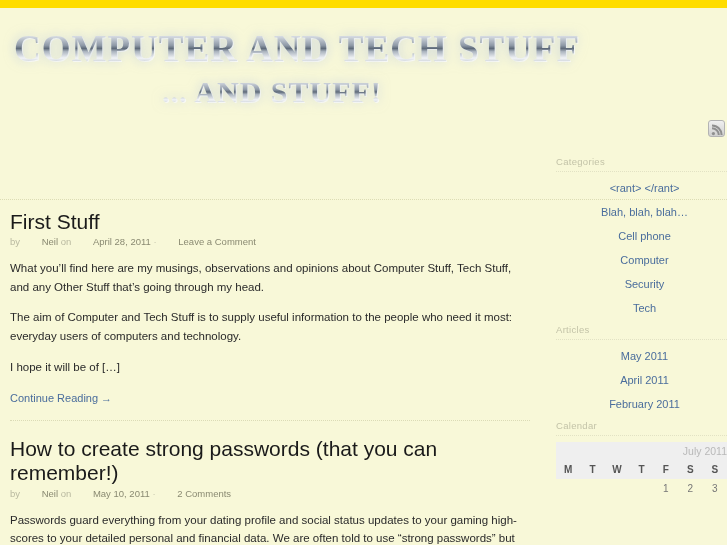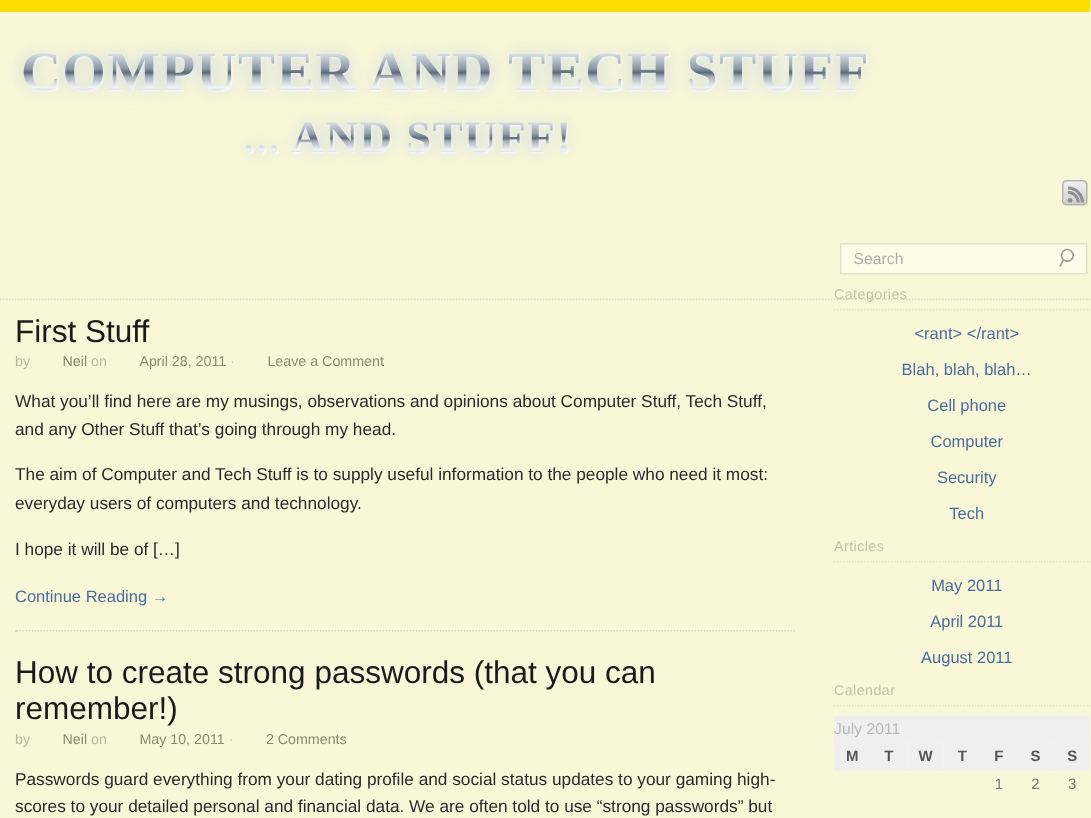--- a/index.html
+++ b/index.html
@@ -149,21 +149,21 @@
     border-collapse: collapse;
     margin-top: 6px;
     font-size: 10px;
     color: #555;
   }
   .cal-table caption {
     background: #efefef;
     color: #b9b9b9;
     font-size: 10.5px;
     padding: 3px 0;
-    text-align: left;
+    text-align: right;
   }
   .cal-table th {
     background: #efefef;
     color: #555;
     font-weight: bold;
     font-size: 10px;
     padding: 4px 0;
     text-align: center;
     width: 14.28%;
   }
@@ -231,48 +231,39 @@
     <div id="rss-row">
       <a href="#" class="rss-icon">
         <svg width="13" height="13" viewBox="0 0 13 13">
           <circle cx="2.4" cy="10.6" r="1.6" fill="#8f8f8f"></circle>
           <path d="M1 6.2a5.8 5.8 0 0 1 5.8 5.8h2A7.8 7.8 0 0 0 1 4.2z" fill="#8f8f8f"></path>
           <path d="M1 1.4a10.6 10.6 0 0 1 10.6 10.6h-2A8.6 8.6 0 0 0 1 3.4z" fill="#8f8f8f"></path>
         </svg>
       </a>
     </div>
 
-    <div id="search-row">
-      <div class="search-wrap">
-        <input class="search-input" type="text" placeholder="Search" style="">
-        <svg class="search-icon" viewBox="0 0 14 15">
-          <circle cx="6" cy="5.6" r="4.2" fill="none" stroke="#9a9a9a" stroke-width="1.2"></circle>
-          <line x1="3" y1="9.2" x2="0.8" y2="13.6" stroke="#9a9a9a" stroke-width="1.2"></line>
-        </svg>
-      </div>
-    </div>
 
     <div class="widget">
       <h3 class="widget-title">Categories</h3>
       <ul class="widget-list">
         <li><a href="#">&lt;rant&gt; &lt;/rant&gt;</a></li>
         <li><a href="#">Blah, blah, blah…</a></li>
         <li><a href="#">Cell phone</a></li>
         <li><a href="#">Computer</a></li>
         <li><a href="#">Security</a></li>
         <li><a href="#">Tech</a></li>
       </ul>
     </div>
 
     <div class="widget">
       <h3 class="widget-title">Articles</h3>
       <ul class="widget-list">
         <li><a href="#">May 2011</a></li>
         <li><a href="#">April 2011</a></li>
-        <li><a href="#">August 2011</a></li>
+        <li><a href="#">February 2011</a></li>
       </ul>
     </div>
 
     <div class="widget">
       <h3 class="widget-title">Calendar</h3>
       <table class="cal-table">
         <caption>July 2011</caption>
         <thead>
           <tr>
             <th>M</th>

